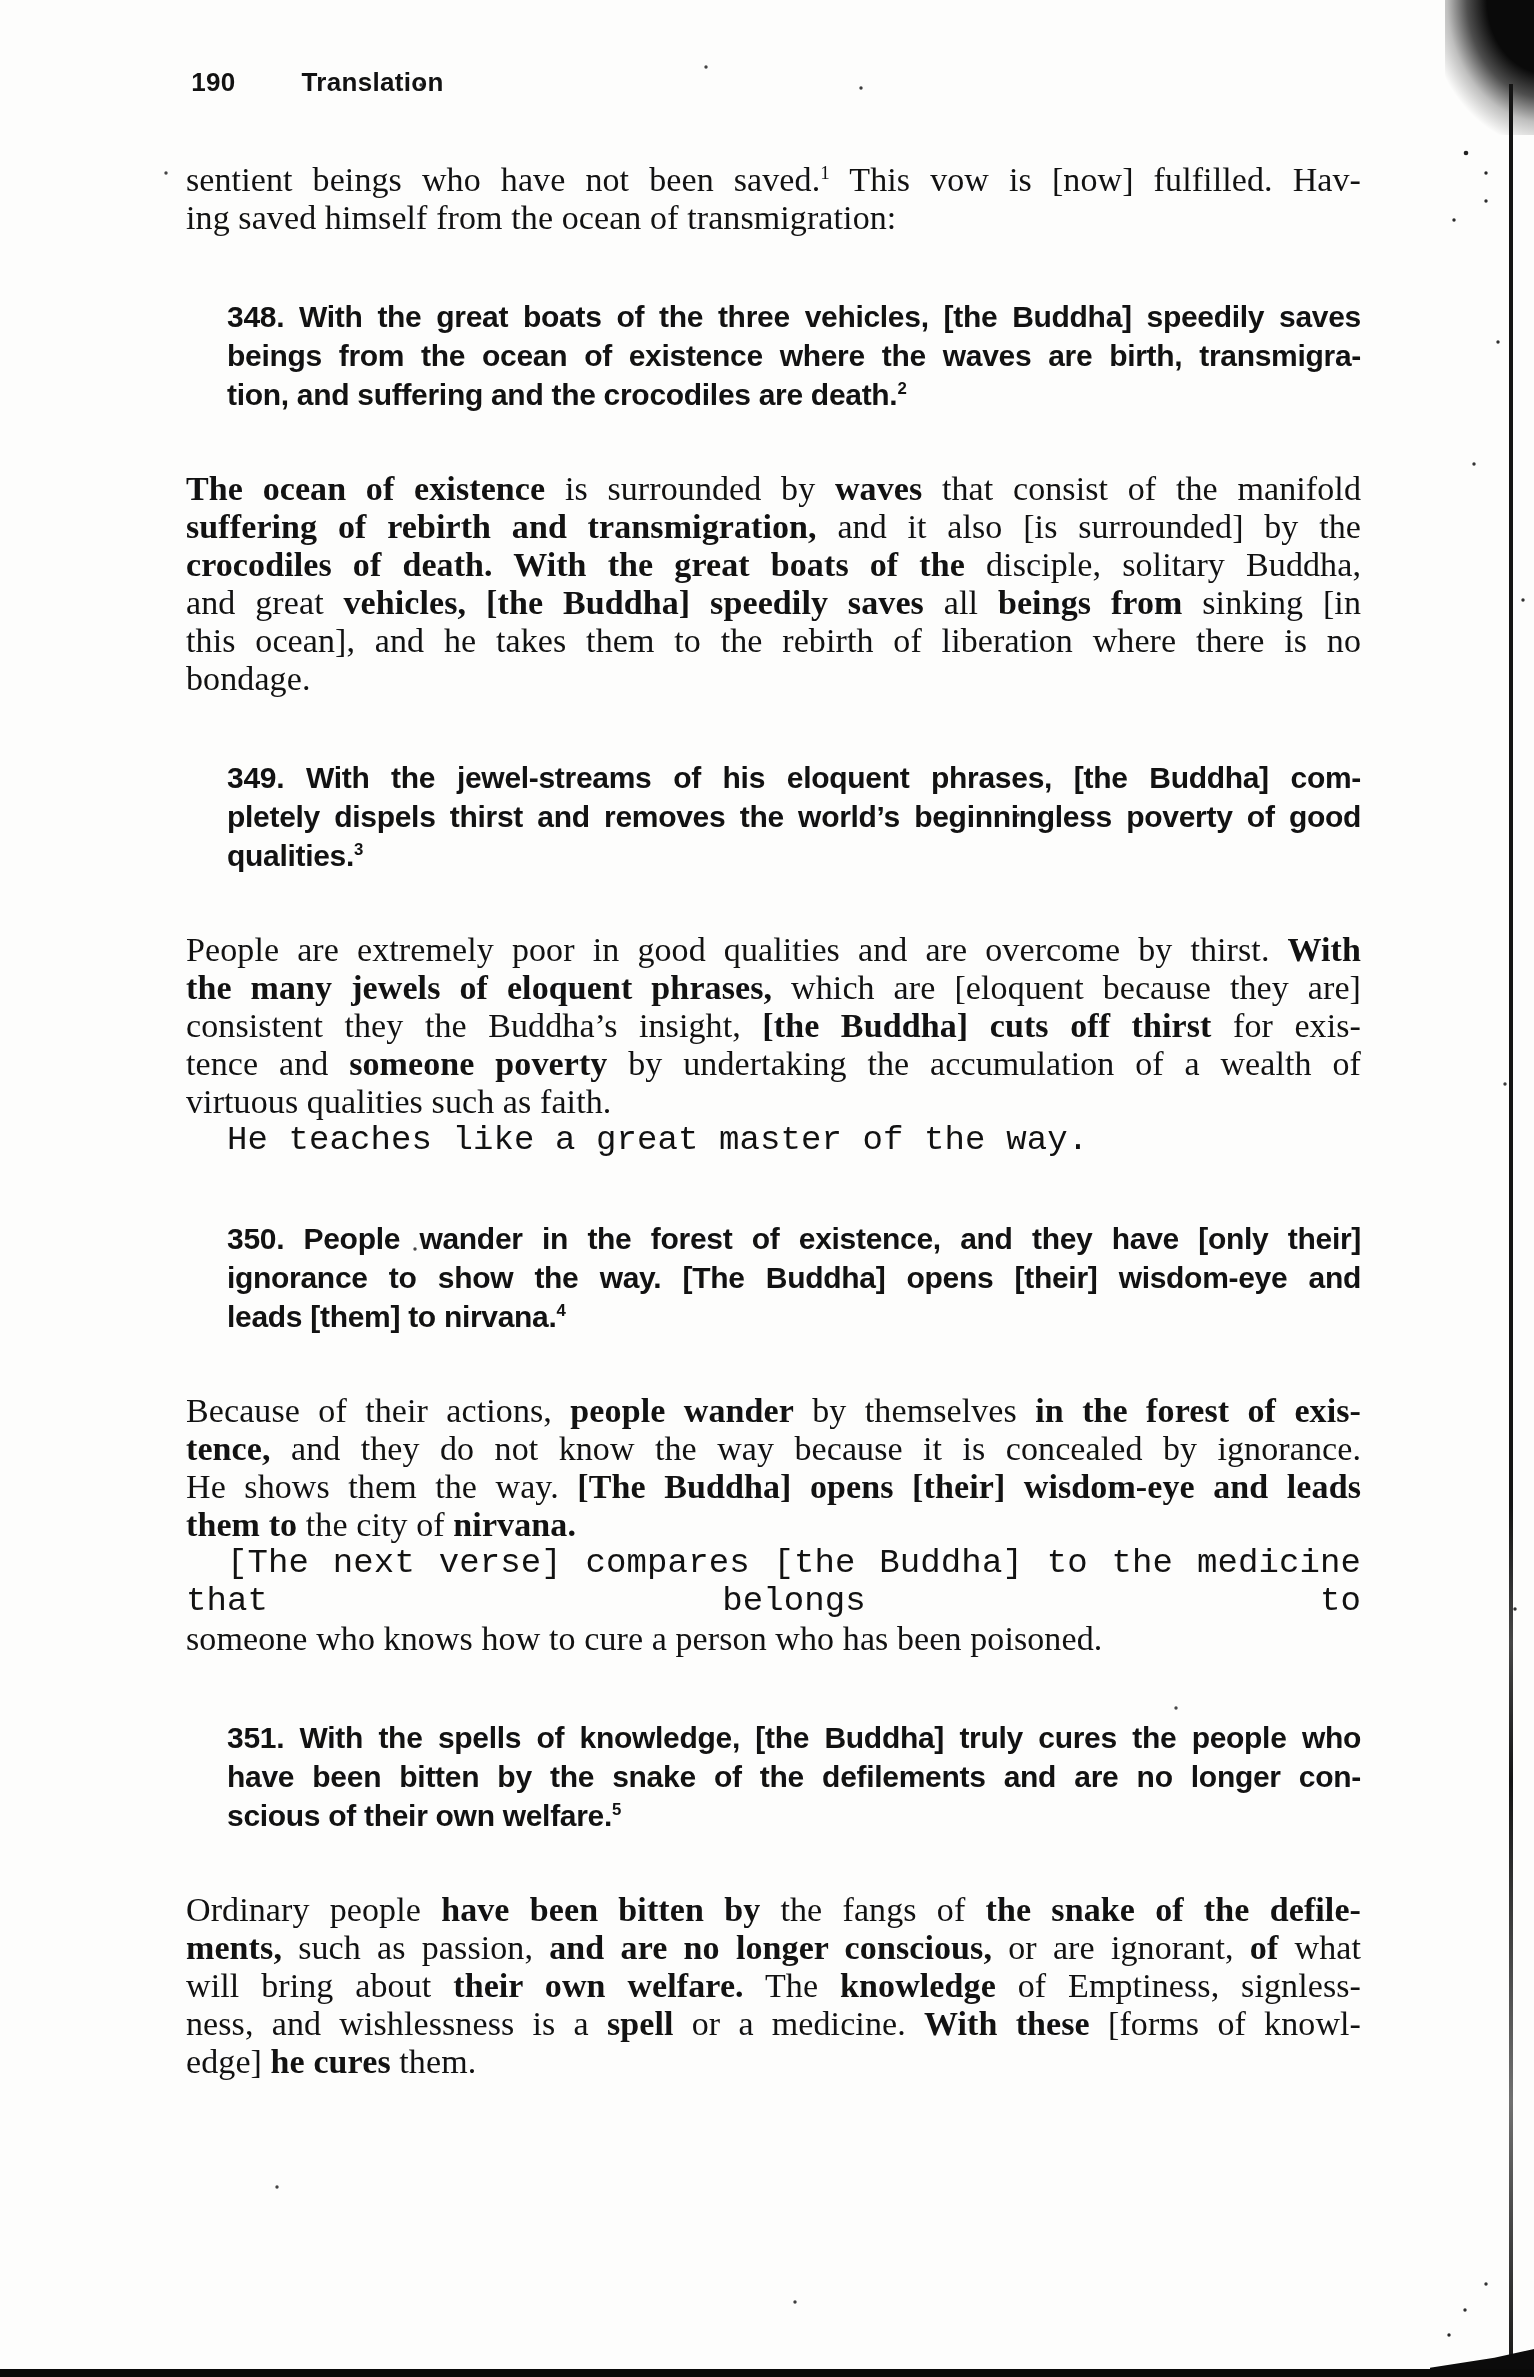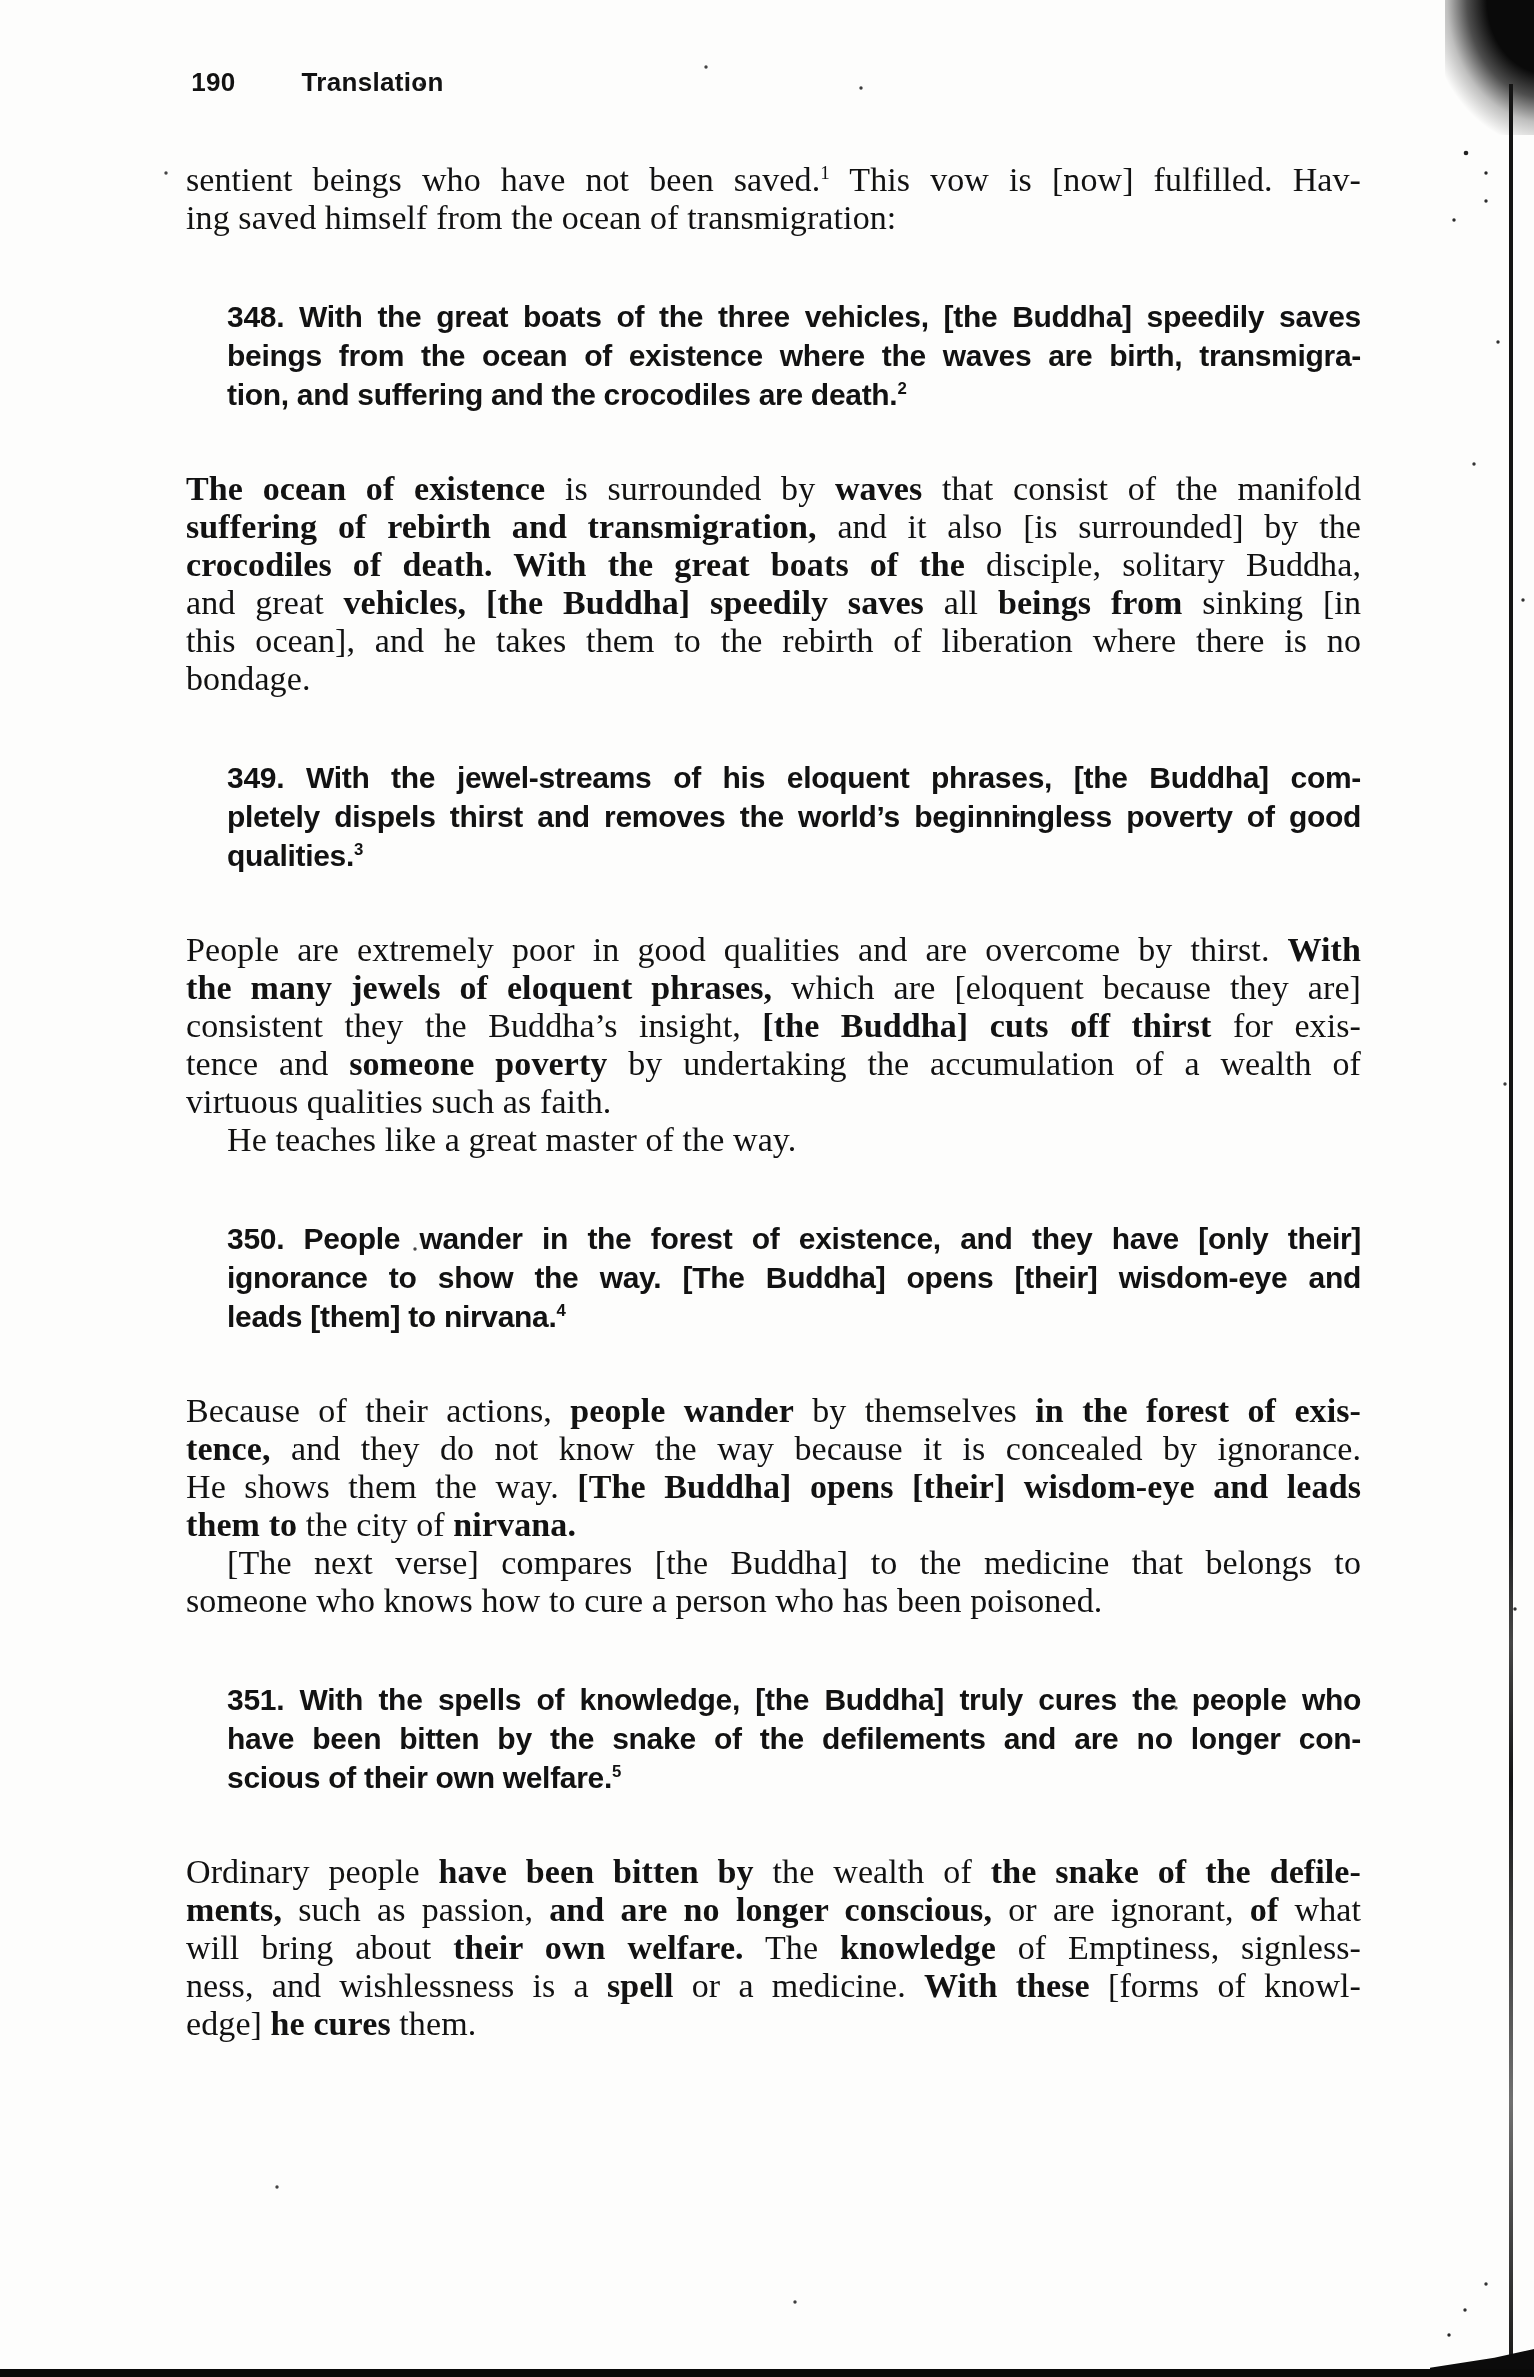--- a/index.html
+++ b/index.html
@@ -31,21 +31,21 @@
     letter-spacing:-0.3px;
     padding-left:41px;
     margin-top:60px; margin-bottom:56px;
   }
   .block.m-top-p1 { margin-top:62px; }
   .line {
     text-align:justify;
     text-align-last:justify;
   }
   .line.last { text-align-last:left; }
-  .indent .line:first-child { text-indent:41px; }
+  .indent .line:first-child { text-indent:41px;font-family:Liberation Mono, monospace; }
   .b { font-weight:bold;margin-top:9px; }
   sup {
     font-size:0.56em; line-height:0; vertical-align:super;
   }
   
   .corner-blob {
     position:absolute; top:0; right:0; width:102px; height:135px;
     background:radial-gradient(140% 130% at 100% 0,
       var(--artifact,#0b0b0b) 42%, rgba(11,11,11,0.72) 56%,
       rgba(11,11,11,0.26) 70%, rgba(11,11,11,0) 84%);
@@ -147,21 +147,21 @@
         <div class="block body indent">
           <div class="line"><span>[The next verse] compares [the Buddha] to the medicine that belongs to</span></div>
           <div class="line last"><span>someone who knows how to cure a person who has been poisoned.</span></div>
         </div>
         <div class="block verse">
           <div class="line"><span>351. With the spells of knowledge, [the Buddha] truly cures the people who</span></div>
           <div class="line"><span>have been bitten by the snake of the defilements and are no longer con-</span></div>
           <div class="line last"><span>scious of their own welfare.</span><sup>5</sup></div>
         </div>
         <div class="block body">
-          <div class="line"><span>Ordinary people </span><span class="b">have been bitten by</span><span> the wealth of </span><span class="b">the snake of the defile-</span></div>
+          <div class="line"><span>Ordinary people </span><span class="b">have been bitten by</span><span> the fangs of </span><span class="b">the snake of the defile-</span></div>
           <div class="line"><span class="b">ments,</span><span> such as passion, </span><span class="b">and are no longer conscious,</span><span> or are ignorant, </span><span class="b">of</span><span> what</span></div>
           <div class="line"><span>will bring about </span><span class="b">their own welfare.</span><span> The </span><span class="b">knowledge</span><span> of Emptiness, signless-</span></div>
           <div class="line"><span>ness, and wishlessness is a </span><span class="b">spell</span><span> or a medicine. </span><span class="b">With these</span><span> [forms of knowl-</span></div>
           <div class="line last"><span>edge] </span><span class="b">he cures</span><span> them.</span></div>
         </div>
       </div>
   </div>
 
   <div class="corner-blob"></div>
   <div class="edge-line"></div>

